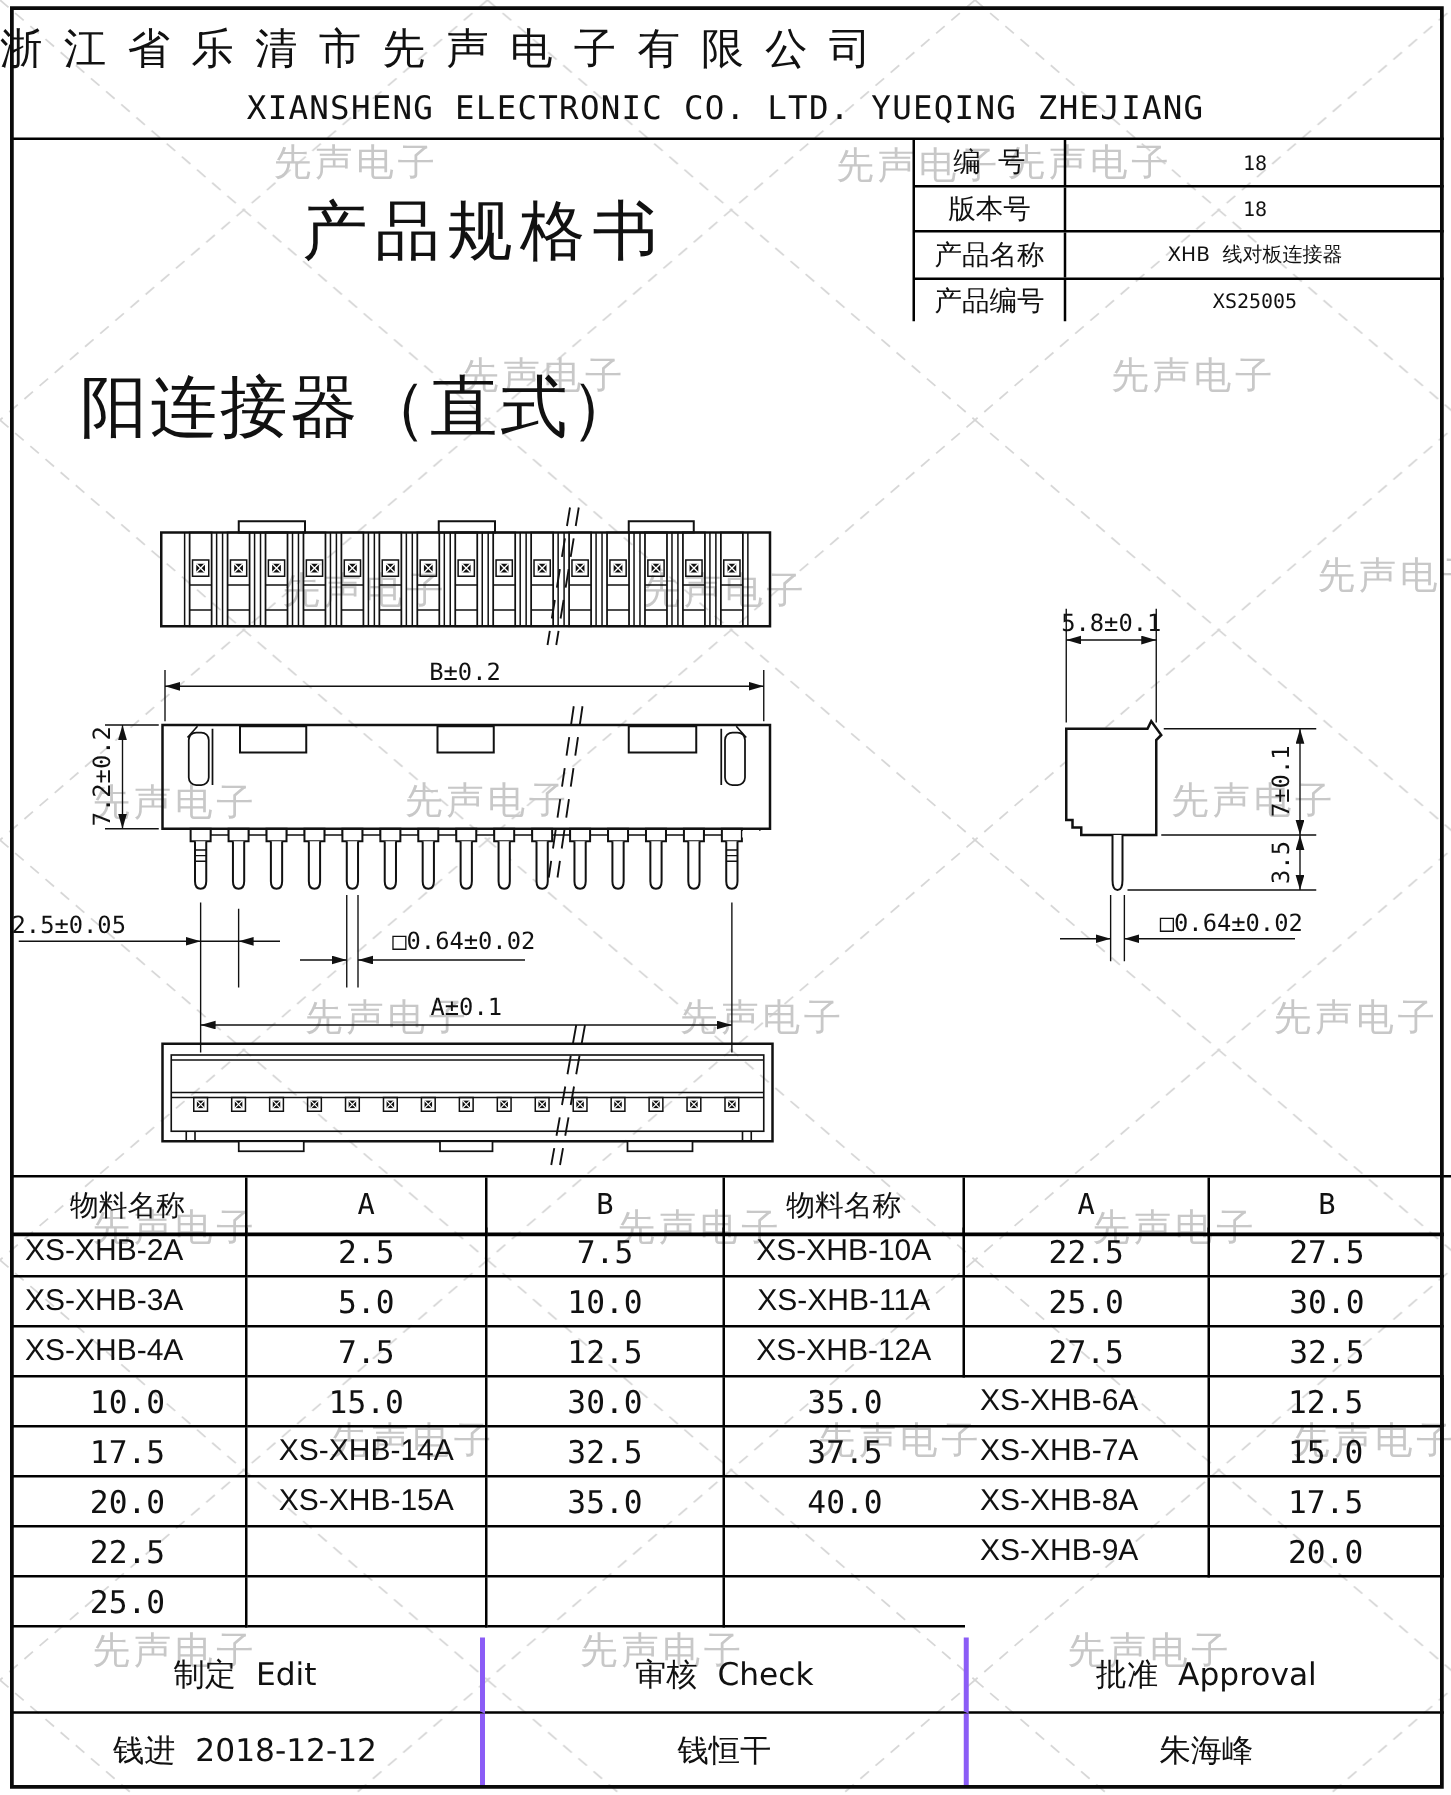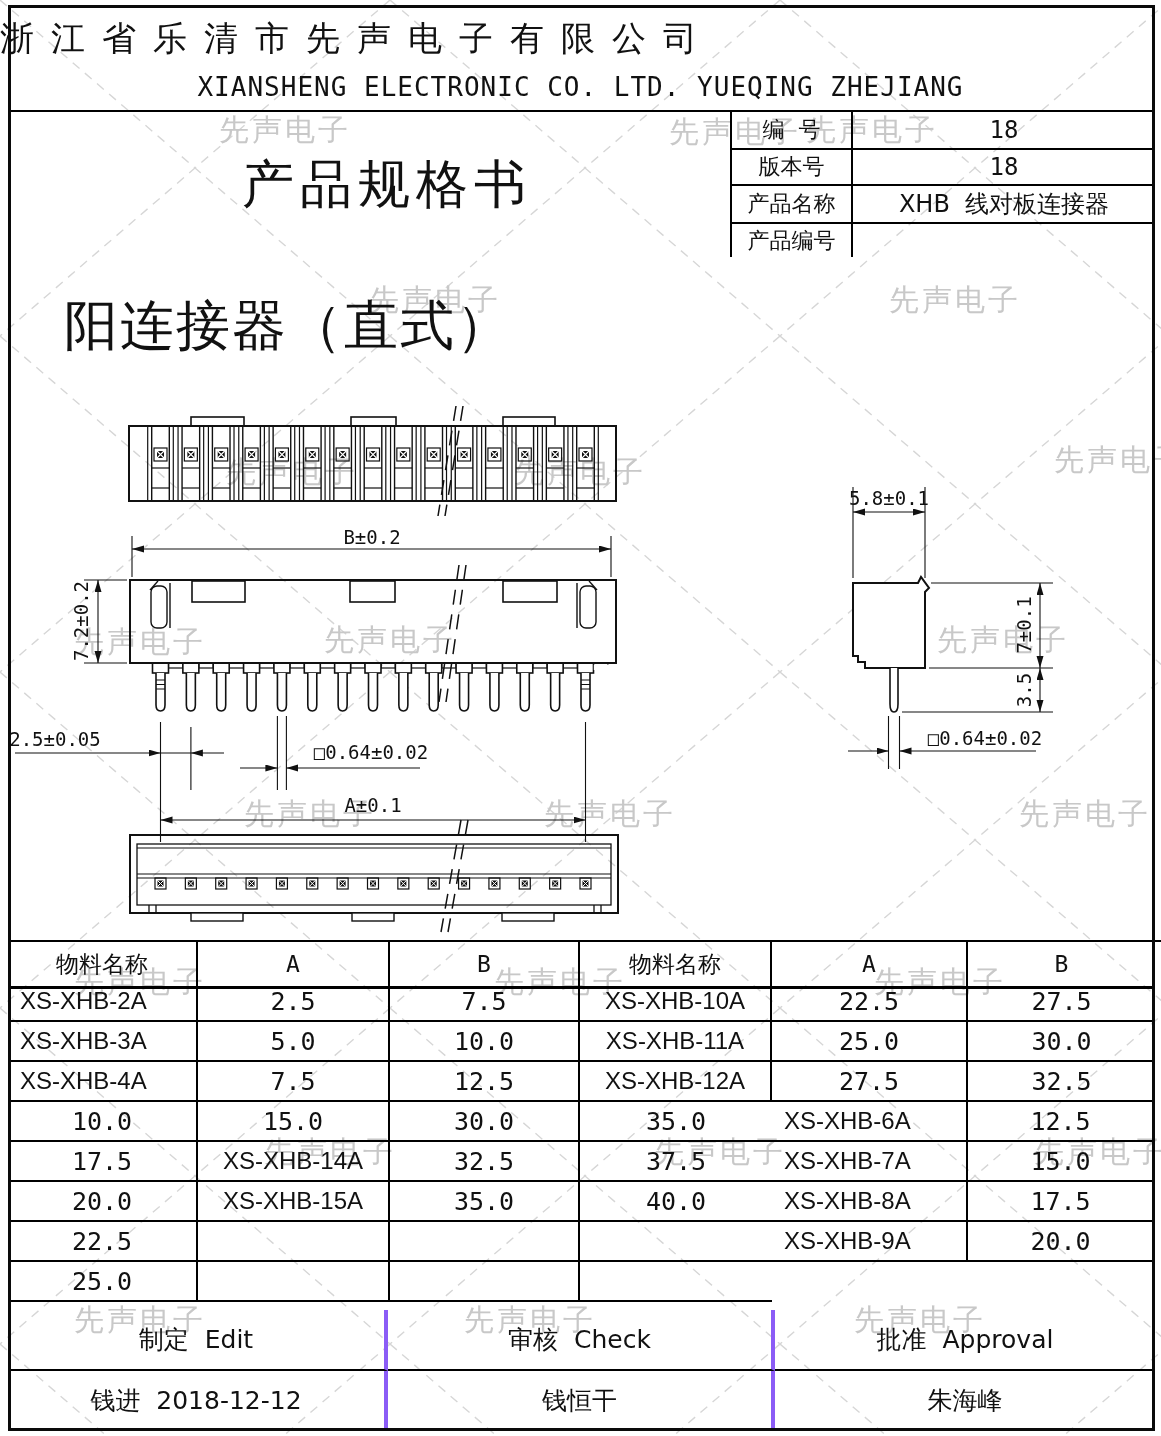--- a/index.html
+++ b/index.html
@@ -19,21 +19,21 @@
   .titleblock{left:8px;top:110px;width:1147px;height:147px;border-top:2px solid #000;
               display:flex;z-index:3;box-sizing:border-box;}
   .tb-left{width:724px;border-right:2px solid #000;display:flex;align-items:center;
            justify-content:center;box-sizing:border-box;}
   .doc-title{font-size:52px;letter-spacing:6px;margin-left:36px;}
   .tb-right{flex:1;display:grid;grid-template-rows:38px 36px 38px 33px;box-sizing:border-box;}
   .tb-row{display:grid;grid-template-columns:121px 1fr;border-bottom:2px solid #000;box-sizing:border-box;}
   .tb-row:last-child{border-bottom:none;}
   .tb-label{border-right:2px solid #000;display:flex;align-items:center;justify-content:center;
             font-size:22px;white-space:pre;box-sizing:border-box;}
-  .tb-value{display:flex;align-items:center;justify-content:center;font-size:24px;white-space:pre;}
+  .tb-value{display:flex;align-items:center;justify-content:center;font-size:16px;white-space:pre;}
   
   .draw-title{left:64px;top:290px;font-size:54px;letter-spacing:2px;z-index:3;
               font-family:"DejaVu Serif","DejaVu Sans",serif;}
   
   .spec{left:8px;top:940px;width:1158px;border-top:2px solid #000;z-index:3;
         display:grid;grid-template-columns:190px 192px 190px 192px 196px 187px;
         grid-auto-rows:40px;box-sizing:border-box;}
   .spec .c{border-right:2px solid #000;border-bottom:2px solid #000;display:flex;
            align-items:center;justify-content:center;font-size:25px;box-sizing:border-box;
            white-space:nowrap;overflow:hidden;}
@@ -284,20 +284,21 @@
       <div class="tb-row">
         <div class="tb-label">版本号</div>
         <div class="tb-value mono">18</div>
       </div>
       <div class="tb-row">
         <div class="tb-label">产品名称</div>
         <div class="tb-value">XHB  线对板连接器</div>
       </div>
       <div class="tb-row">
         <div class="tb-label">产品编号</div>
+        <div class="tb-value mono">XS25005</div>
       </div>
     </div>
   </div>
 
   <div class="abs draw-title">阳连接器（直式）</div>
 
   <div class="abs spec">
     <div class="c hd">物料名称</div>
     <div class="c hd mono">A</div>
     <div class="c hd mono">B</div>

